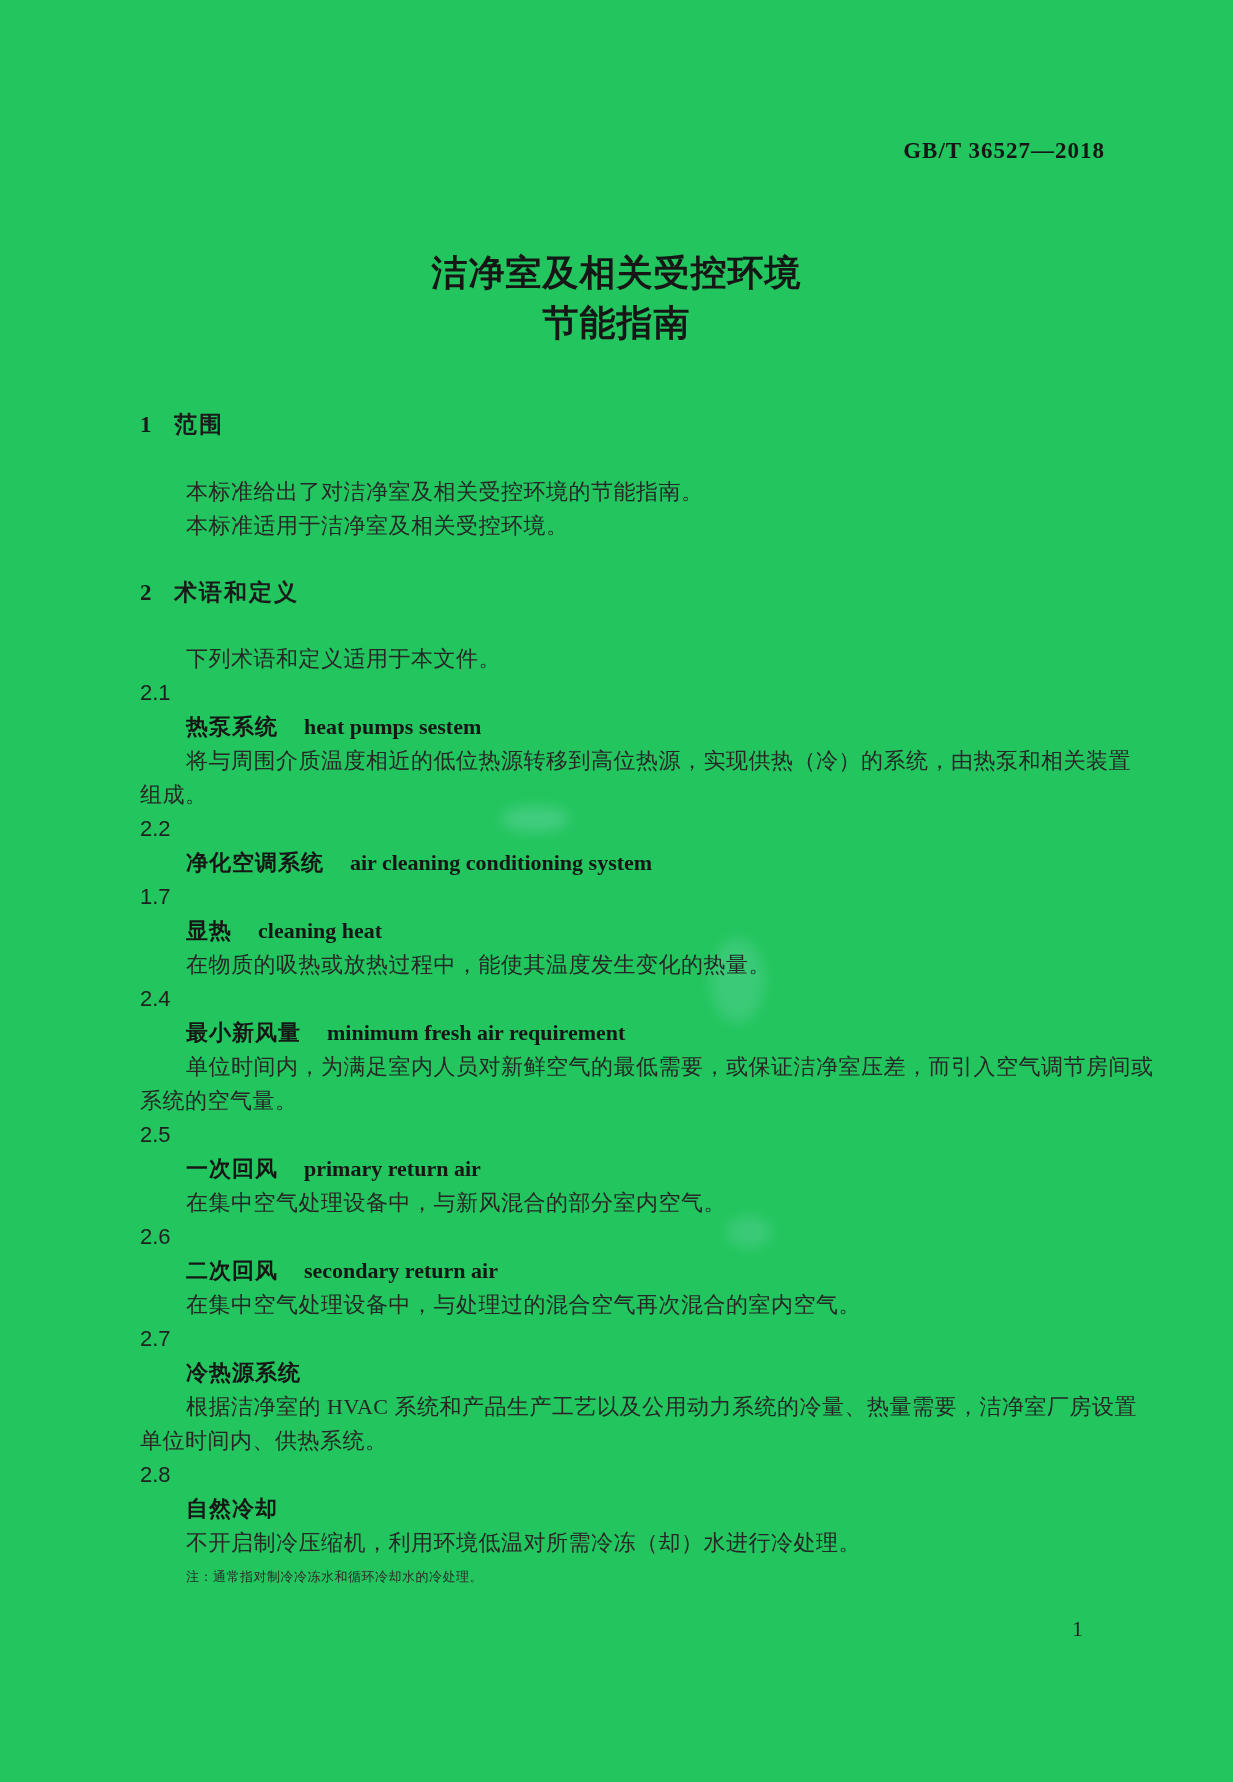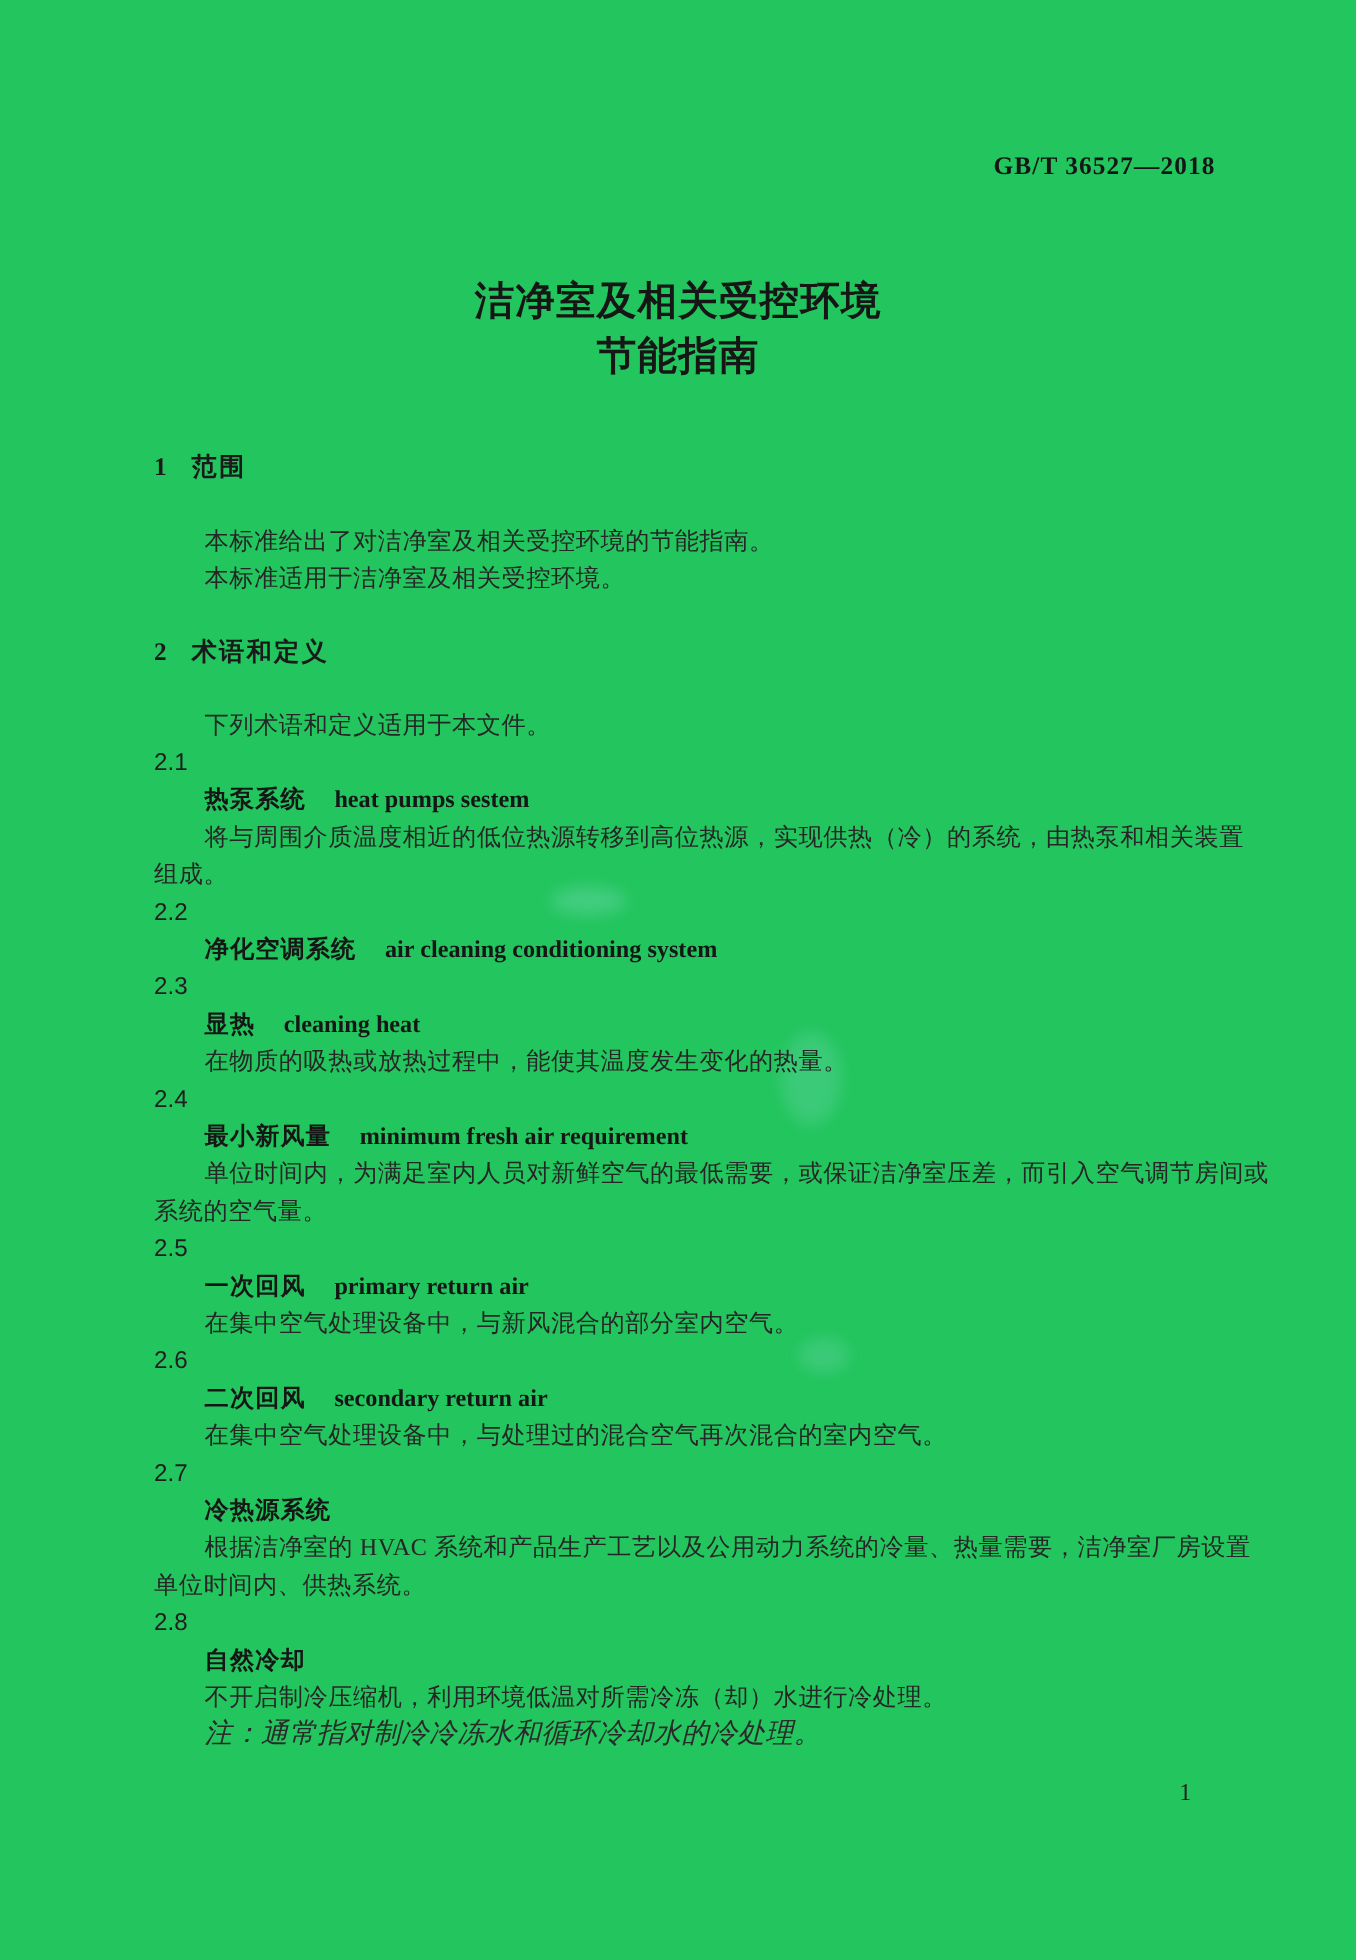--- a/index.html
+++ b/index.html
@@ -39,21 +39,21 @@
   .sec-head { font-family:Liberation Serif, serif; font-weight:bold; font-size:23px; color:#1a1a1a; }
   .sec-head .sec-num { display:inline-block; min-width:14px; }
   .sec-head .sec-title { margin-left:20px; letter-spacing:2px; }
 
   .clause-num { font-family:"Liberation Sans","DejaVu Sans",sans-serif; font-size:22px; color:#1f1f1f; }
 
   .term-zh { font-family:"Liberation Sans","DejaVu Sans",sans-serif; font-weight:bold; font-size:22px; color:#161616; letter-spacing:1px; }
   .term-en { font-family:"Liberation Serif","DejaVu Serif",serif; font-weight:bold; font-size:22px; color:#161616; margin-left:26px; }
 
   .def { letter-spacing:0.5px; }
-  .note-line { font-size:25px; color:#2a2a2a; letter-spacing:0.5px;font-style:italic; }
+  .note-line { font-size:13px; color:#2a2a2a; letter-spacing:0.5px; }
 
   .page-num {
     position:absolute; left:1072px; top:1616px;
     font-size:22px; color:#1f1f1f;
     font-family:"Liberation Serif","DejaVu Serif",serif;
   }
 </style>
 </head>
 <body>
 
@@ -91,21 +91,21 @@
       <span class="term-zh">热泵系统</span><span class="term-en">heat pumps sestem</span>
     </div>
     <div class="ln indent def">将与周围介质温度相近的低位热源转移到高位热源，实现供热（冷）的系统，由热泵和相关装置</div>
     <div class="ln def">组成。</div>
 
     <div class="ln clause-num">2.2</div>
     <div class="ln indent">
       <span class="term-zh">净化空调系统</span><span class="term-en">air cleaning conditioning system</span>
     </div>
 
-    <div class="ln clause-num">2.3</div>
+    <div class="ln clause-num">1.7</div>
     <div class="ln indent">
       <span class="term-zh">显热</span><span class="term-en">cleaning heat</span>
     </div>
     <div class="ln indent def">在物质的吸热或放热过程中，能使其温度发生变化的热量。</div>
 
     <div class="ln clause-num">2.4</div>
     <div class="ln indent">
       <span class="term-zh">最小新风量</span><span class="term-en">minimum fresh air requirement</span>
     </div>
     <div class="ln indent def">单位时间内，为满足室内人员对新鲜空气的最低需要，或保证洁净室压差，而引入空气调节房间或</div>

